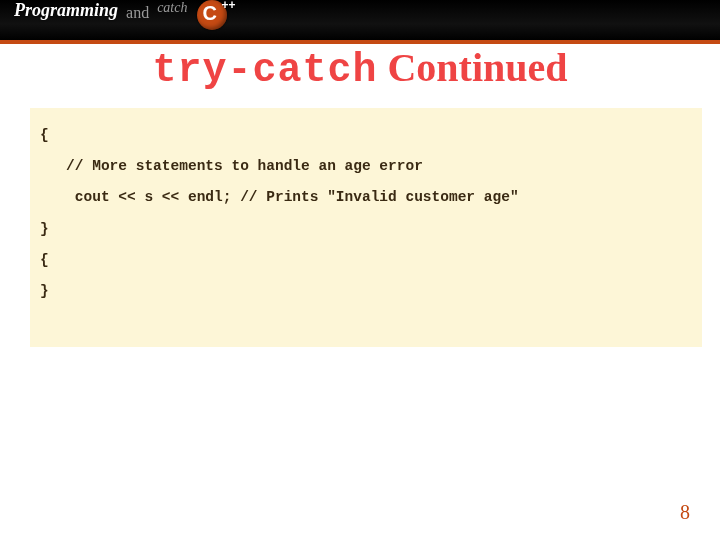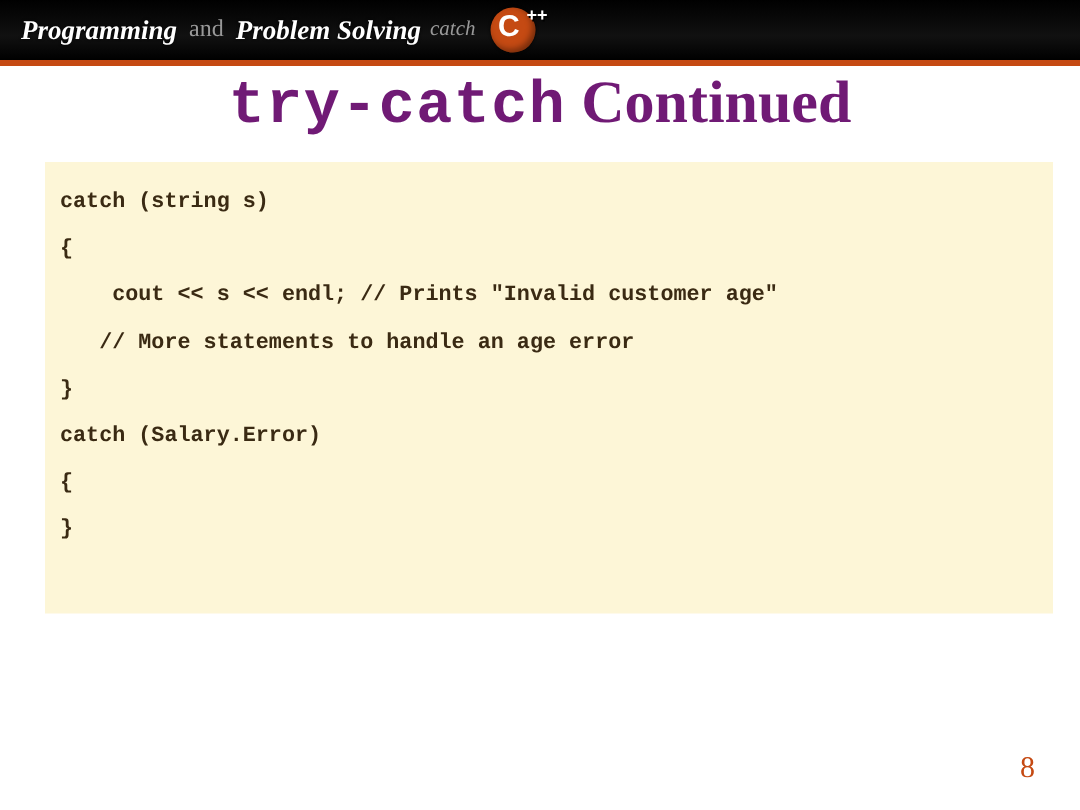--- a/index.html
+++ b/index.html
@@ -1,54 +1,51 @@
 <!DOCTYPE html>
 <html><head>
 <meta charset="utf-8">
 <style>
   html,body{margin:0;padding:0;width:720px;height:540px;background:#fff;font-family:Georgia,serif}
   .header{height:40px;background:linear-gradient(#000,#111 60%,#000);border-bottom:4px solid #c54a13;position:relative}
-  .header-inner{display:flex;align-items:center;height:100%;padding-left:14px;gap:6px}
+  .header-inner{display:flex;height:100%;padding-left:14px;gap:6px}
   .logo-word{font-family:Georgia,serif;font-style:italic;font-weight:bold;color:#fff;font-size:18px;text-shadow:0 0 2px #000}
   .logo-and{font-family:Georgia,serif;color:#999;font-size:16px;margin:4px 2px}
   .logo-with{font-family:Georgia,serif;font-style:italic;color:#999;font-size:14px}
   .cpp-badge{display:inline-flex;align-items:center;margin-left:4px;background:#c54a13;border-radius:50%;width:30px;height:30px;position:relative;box-shadow:inset -2px -2px 4px rgba(0,0,0,.4),0 0 2px #000}
   .cpp-c{color:#fff;font-weight:bold;font-size:20px;font-family:Arial,sans-serif;position:absolute;left:5px;top:2px}
   .cpp-pp{color:#fff;font-weight:bold;font-size:12px;font-family:Arial,sans-serif;position:absolute;right:-8px;top:-2px;text-shadow:1px 1px 0 #000}
-  .title{position:absolute;top:44px;left:0;right:0;text-align:center;color:#701a75;font-size:40px;font-weight:bold;font-family:Georgia,serif}
+  .title{position:absolute;top:44px;left:0;right:0;text-align:center;color:#ef4444;font-size:40px;font-weight:bold;font-family:Georgia,serif}
   .title .mono{font-family:"Courier New",monospace;font-weight:bold;letter-spacing:1px}
   .title .cont{font-family:"Times New Roman",serif}
   .codebox{position:absolute;top:108px;left:30px;right:18px;background:#fdf6d7;padding:12px 10px 40px 10px;font-family:"Courier New",monospace;font-weight:bold;font-size:14.5px;line-height:2.15;color:#3a2a13}
   .codebox div{white-space:pre}
   .pagenum{position:absolute;bottom:16px;right:30px;color:#c54a13;font-family:"Times New Roman",serif;font-size:20px}
 </style>
 </head>
 <body>
 
 <div class="header">
   <div class="header-inner">
     <span class="logo-word">Programming</span>
     <span class="logo-and">and</span>
-    <span class="logo-word">Problem Solving</span>
     <span class="logo-with">catch</span>
     <span class="cpp-badge">
       <span class="cpp-c">C</span>
       <span class="cpp-pp">++</span>
     </span>
   </div>
 </div>
 
 <div class="title">
   <span class="mono">try-catch</span><span class="cont"> Continued</span>
 </div>
 
 <div class="codebox">
-  <div>catch (string s)</div>
   <div>{</div>
+  <div>   // More statements to handle an age error</div>
   <div>    cout &lt;&lt; s &lt;&lt; endl; // Prints "Invalid customer age"</div>
-  <div>   // More statements to handle an age error</div>
   <div>}</div>
-  <div>catch (Salary.Error)</div>
   <div>{</div>
   <div>}</div>
 </div>
 
 <div class="pagenum">8</div>
 
 </body></html>

